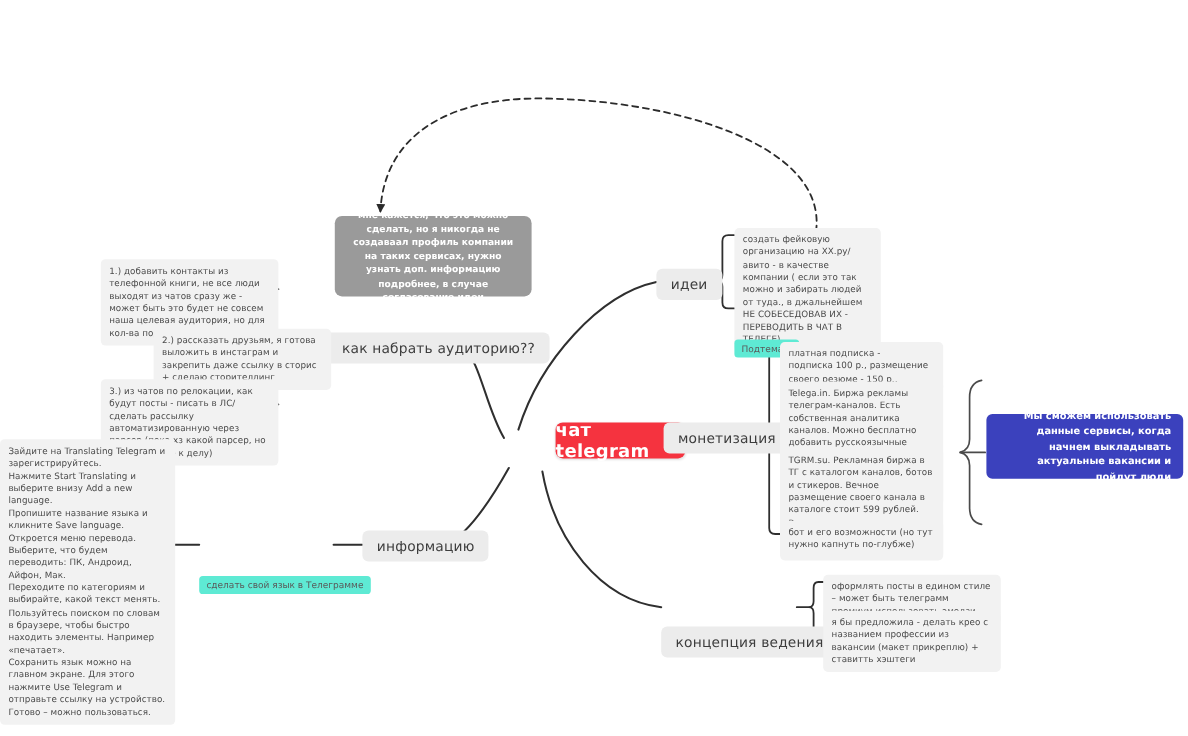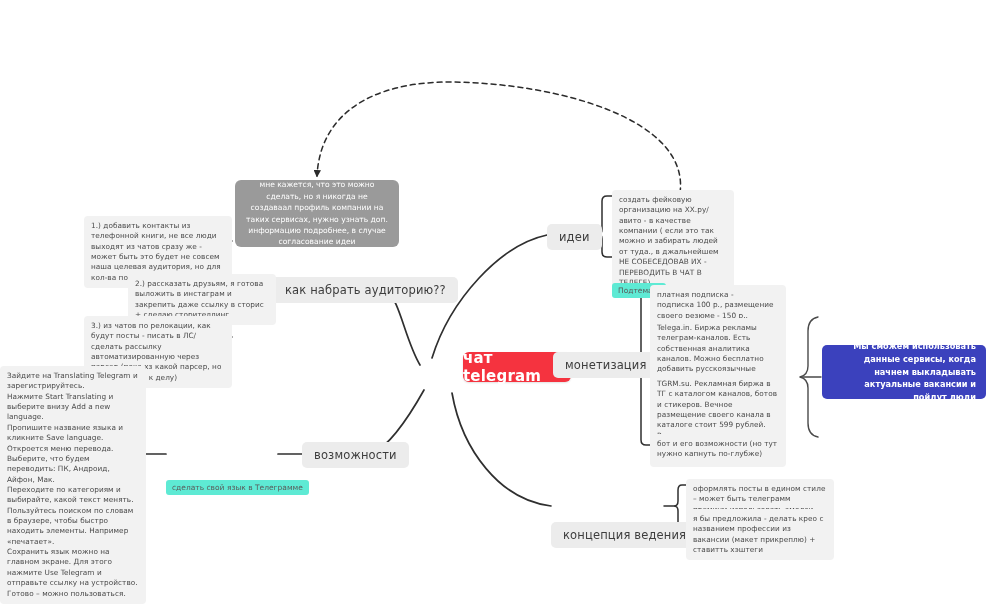--- a/index.html
+++ b/index.html
@@ -46,25 +46,25 @@
     line-height:1.42;
     padding:5px 7px;
     letter-spacing:.05px;
   }
   
   .note-grey{
     background:#9a9a9a;
     color:#ffffff;
     border-radius:6px;
     font-size:7.6px;
-    font-weight:normal;
+    font-weight:bold;
     line-height:1.5;
     text-align:center;
     padding:8px 10px;
-    display:flex;align-items:center;justify-content:center;
+    display:flex;align-items:center;justify-content:center;margin-left:44px;
   }
   
   .note-blue{
     background:#3b41bd;
     color:#ffffff;
     border-radius:5px;
     font-size:8.2px;
     font-weight:bold;
     line-height:1.55;
     text-align:right;
@@ -140,21 +140,21 @@
   </svg>
 
   <div class="node root" style="left:419px;top:352px;width:108px;height:30px;margin-left:44px;">чат telegram</div>
 
   <div class="node branch" style="left:241px;top:277px;padding-left:44px;">как набрать аудиторию??</div>
 
   <div class="node branch" style="left:547px;top:224px;">идеи</div>
 
   <div class="node branch" style="left:553px;top:352px;">монетизация</div>
 
-  <div class="node branch" style="left:302px;top:442px;">возможности</div>
+  <div class="node branch" style="left:302px;top:442px;">информацию</div>
 
   <div class="node branch" style="left:551px;top:522px;">концепция ведения</div>
 
   <div class="node leaf" style="left:84px;top:216px;width:148px;">1.) добавить контакты из телефонной книги, не все люди выходят из чатов сразу же - может быть это будет не совсем наша целевая аудитория, но для кол-ва подойдет</div>
   <div class="node leaf" style="left:84px;top:274px;width:148px;margin-left:44px;">2.) рассказать друзьям, я готова выложить в инстаграм и закрепить даже ссылку в сторис + сделаю сторителлинг</div>
   <div class="node leaf" style="left:84px;top:316px;width:148px;">3.) из чатов по релокации, как будут посты - писать в ЛС/ сделать рассылку автоматизированную через парсер (пока хз какой парсер, но узнаем ближе к делу)</div>
 
   <div class="node leaf" style="left:612px;top:190px;width:122px;">создать фейковую организацию на XX.ру/ авито - в качестве компании ( если это так можно и забирать людей от туда., в джальнейшем НЕ СОБЕСЕДОВАВ ИХ - ПЕРЕВОДИТЬ В ЧАТ В ТЕЛЕГЕ)</div>
   <div class="node plain" style="left:612px;top:251px;">Подтема 2</div>
 

